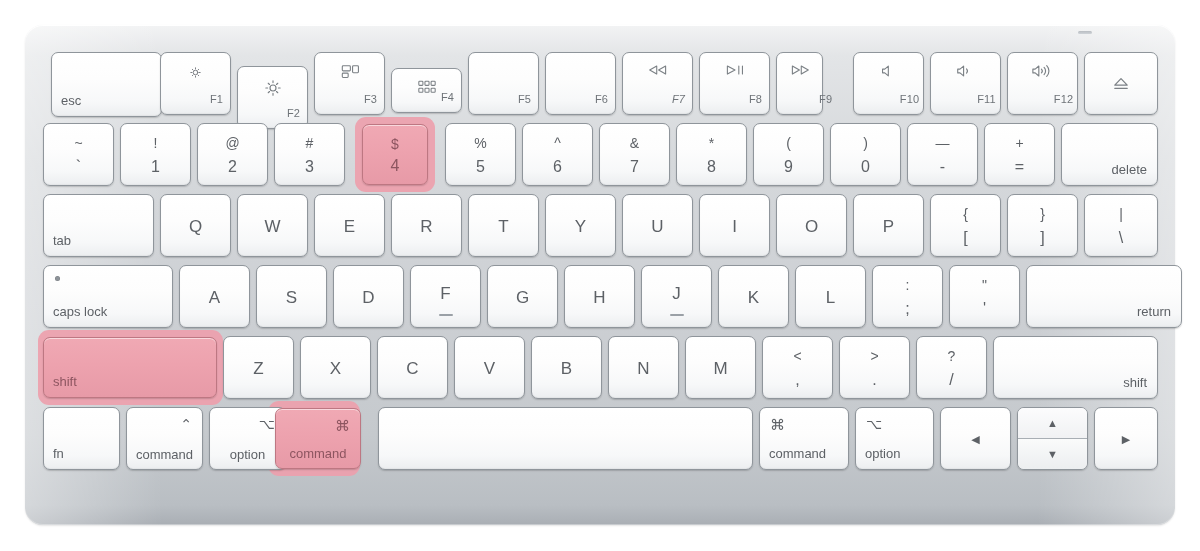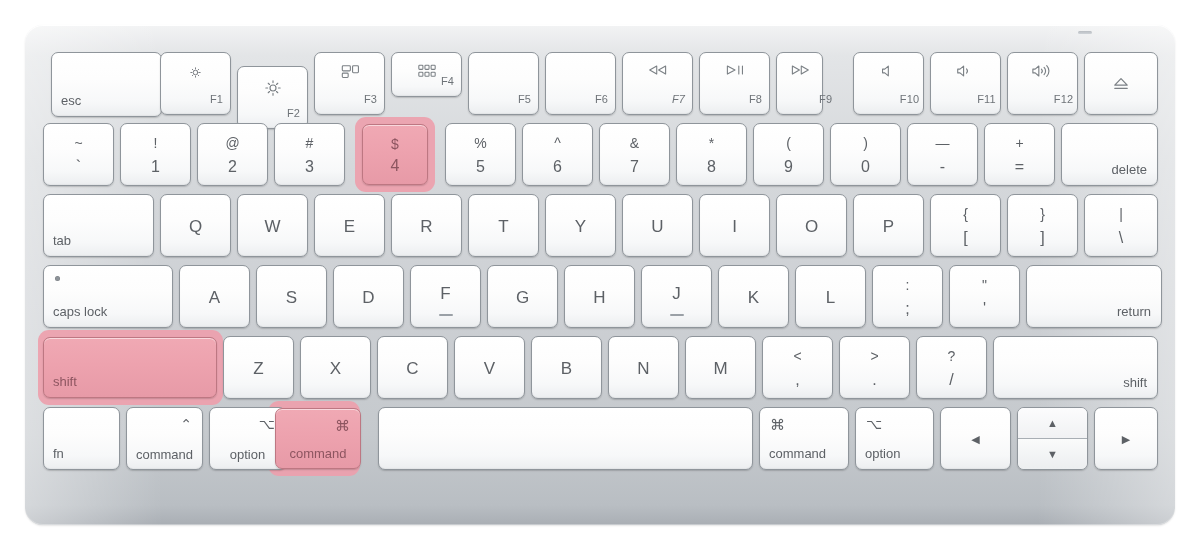--- a/index.html
+++ b/index.html
@@ -168,21 +168,21 @@
       <span class="lbl fnicon">
         <svg class="gi" width="22" height="16" viewBox="0 0 30 20" fill="none" stroke="#7b8085" stroke-width="1.5">
           <rect x="4.5" y="1.5" width="11" height="7" rx="1.2"></rect>
           <rect x="18.5" y="1.5" width="8" height="9.5" rx="1.2"></rect>
           <rect x="4.5" y="11.5" width="8" height="6" rx="1.2"></rect>
         </svg>
       </span>
       <span class="lbl fnlbl">F3</span>
     </div>
 
-    <div class="key" style="left:348px;top:0;width:71px;height:45px;">
+    <div class="key" style="left:348px;top:16px;width:71px;height:45px;">
       <span class="lbl fnicon">
         <svg class="gi" width="18" height="14" viewBox="0 0 22 16" fill="none" stroke="#7b8085" stroke-width="1.3">
           <rect x="1" y="1" width="5" height="5" rx="1"></rect>
             <rect x="8.5" y="1" width="5" height="5" rx="1"></rect>
             <rect x="16" y="1" width="5" height="5" rx="1"></rect>
           <rect x="1" y="9.5" width="5" height="5" rx="1"></rect>
             <rect x="8.5" y="9.5" width="5" height="5" rx="1"></rect>
             <rect x="16" y="9.5" width="5" height="5" rx="1"></rect>
         </svg>
       </span>
@@ -405,21 +405,21 @@
       <span class="lbl c letter">L</span>
     </div>
     <div class="key" style="left:829px;top:213px;width:71px;height:63px;">
       <span class="lbl dual-top">:</span>
       <span class="lbl dual-bot">;</span>
     </div>
     <div class="key" style="left:906px;top:213px;width:71px;height:63px;">
       <span class="lbl dual-top">"</span>
       <span class="lbl dual-bot">'</span>
     </div>
-    <div class="key" style="left:983px;top:213px;width:136px;height:63px;">
+    <div class="key" style="left:983px;top:213px;width:156px;height:63px;">
       <span class="lbl br small">return</span>
     </div>
 
     <div class="hl-glow" style="left:-5px;top:278px;width:185px;height:75px;"></div>
 
     <div class="key hl" style="left:0;top:285px;width:174px;height:61px;">
       <span class="lbl bl small">shift</span>
     </div>
     <div class="key" style="left:180px;top:284px;width:71px;height:63px;">
       <span class="lbl c letter">Z</span>

